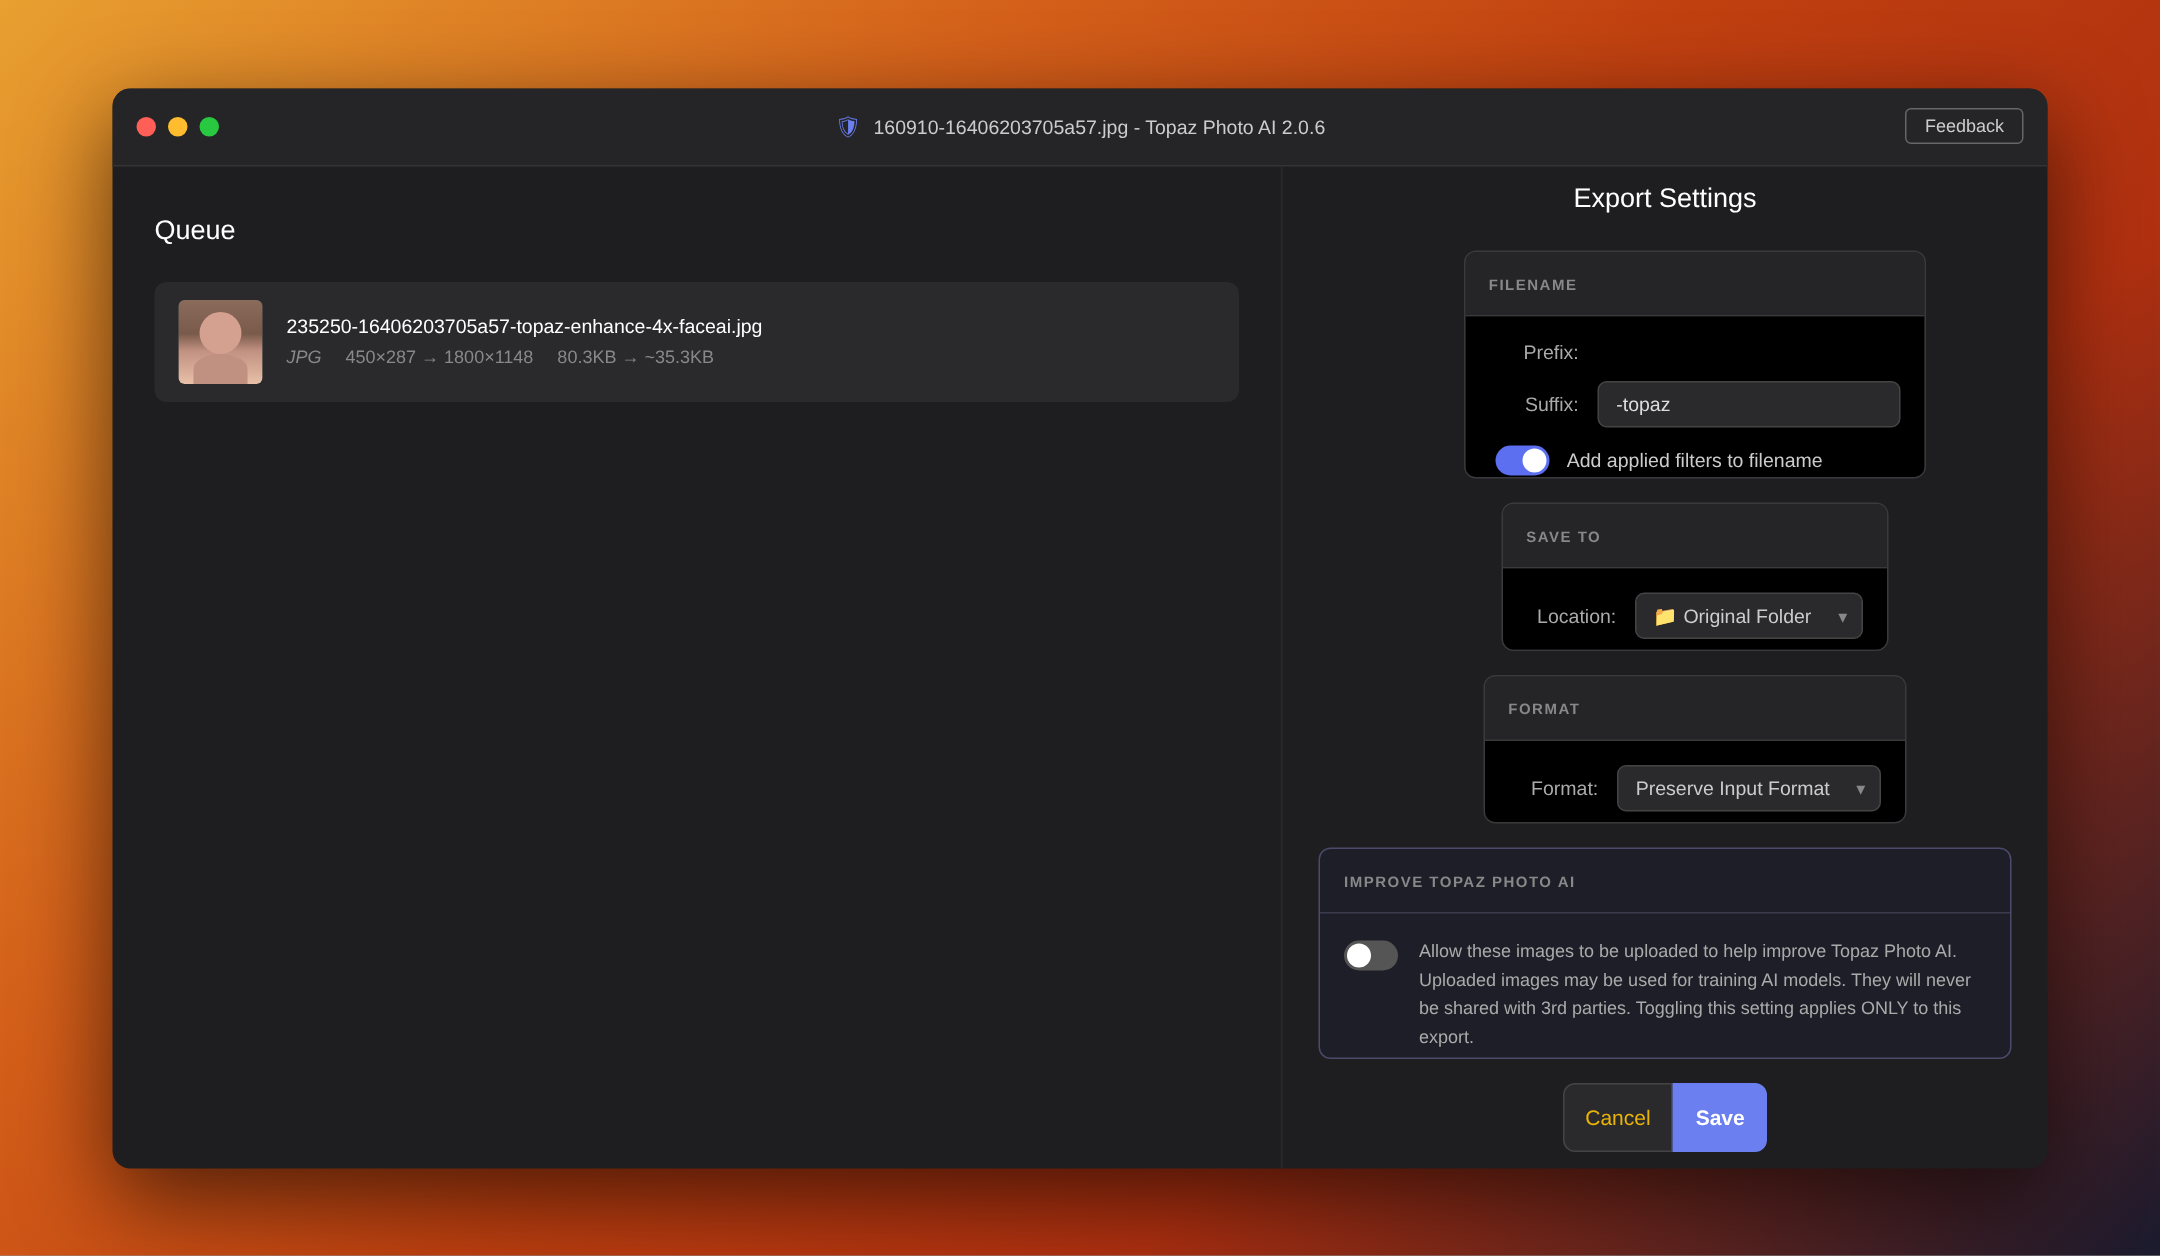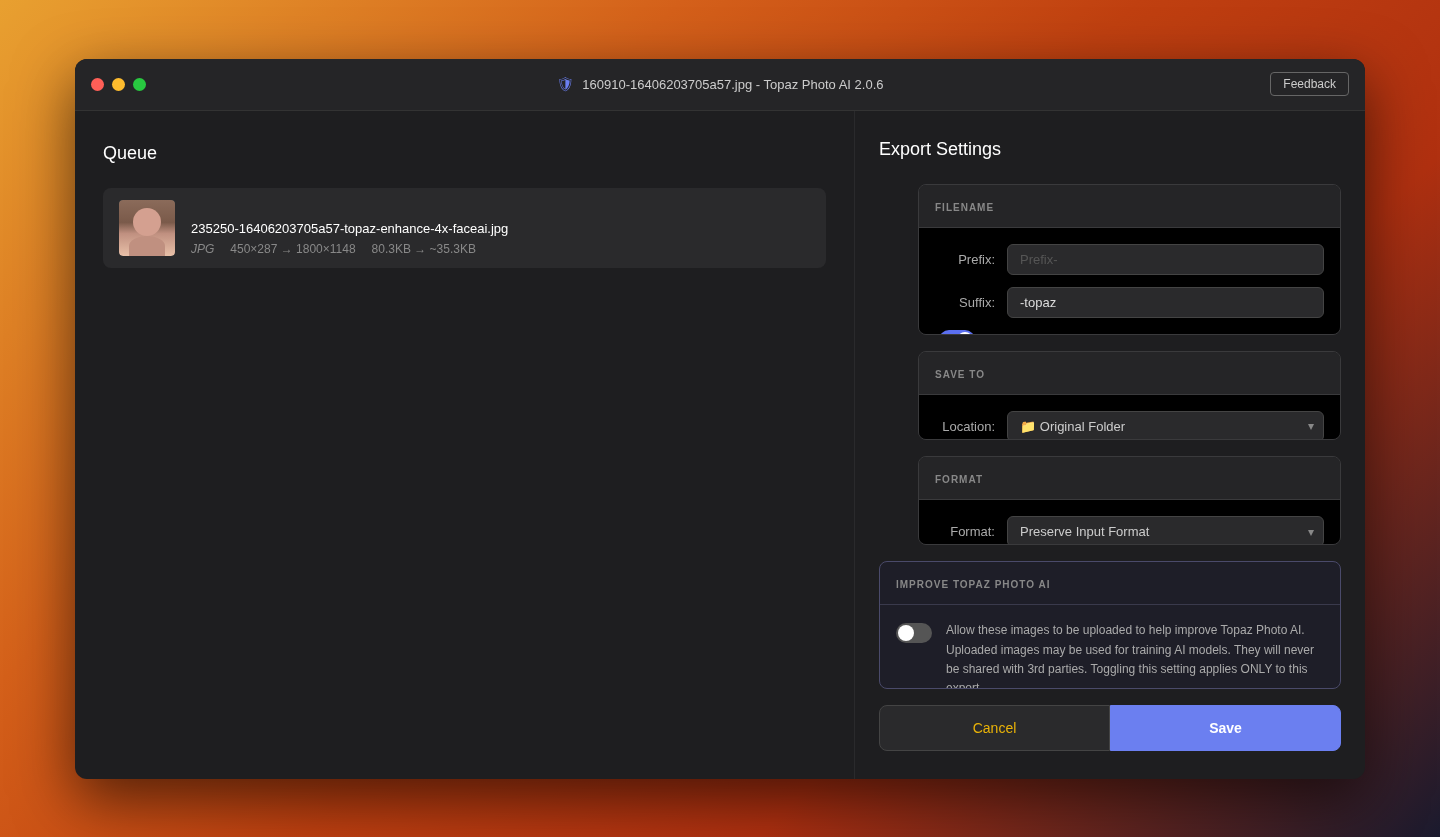--- a/index.html
+++ b/index.html
@@ -102,21 +102,21 @@
       font-size: 18px;
       font-weight: 500;
       margin-bottom: 24px;
     }
 
     .queue-item {
       background: #2a2a2c;
       border-radius: 8px;
       padding: 12px 16px;
       display: flex;
-      align-items: flex-end;
+      align-items: center;
       gap: 16px;
       cursor: pointer;
     }
 
     .queue-item-thumb {
       width: 56px;
       height: 56px;
       border-radius: 4px;
       background: #555;
       overflow: hidden;
@@ -185,25 +185,26 @@
     }
 
     .queue-item-size {
       color: #888;
       font-size: 12px;
     }
 
     
     .export-panel {
       flex: 1;
-      padding: 28px 24px;
+      padding: 11px 24px;
       overflow-y: auto;
       display: flex;
       flex-direction: column;
       gap: 0;
+      align-items: center;
     }
 
     .export-title {
       color: #ffffff;
       font-size: 18px;
       font-weight: 500;
       margin-bottom: 24px;
     }
 
     
@@ -443,21 +444,20 @@
     <div class="export-panel">
       <div class="export-title">Export Settings</div>
 
       <div class="settings-section">
         <div class="section-header">
           <span class="section-title">FILENAME</span>
         </div>
         <div class="section-body">
           <div class="form-row">
             <span class="form-label">Prefix:</span>
-            <input class="form-input" type="text" placeholder="Prefix-" style="">
           </div>
           <div class="form-row">
             <span class="form-label">Suffix:</span>
             <input class="form-input has-value" type="text" value="-topaz" style="">
           </div>
           <div class="toggle-row">
             <div class="toggle"></div>
             <span class="toggle-label">Add applied filters to filename</span>
           </div>
         </div>

